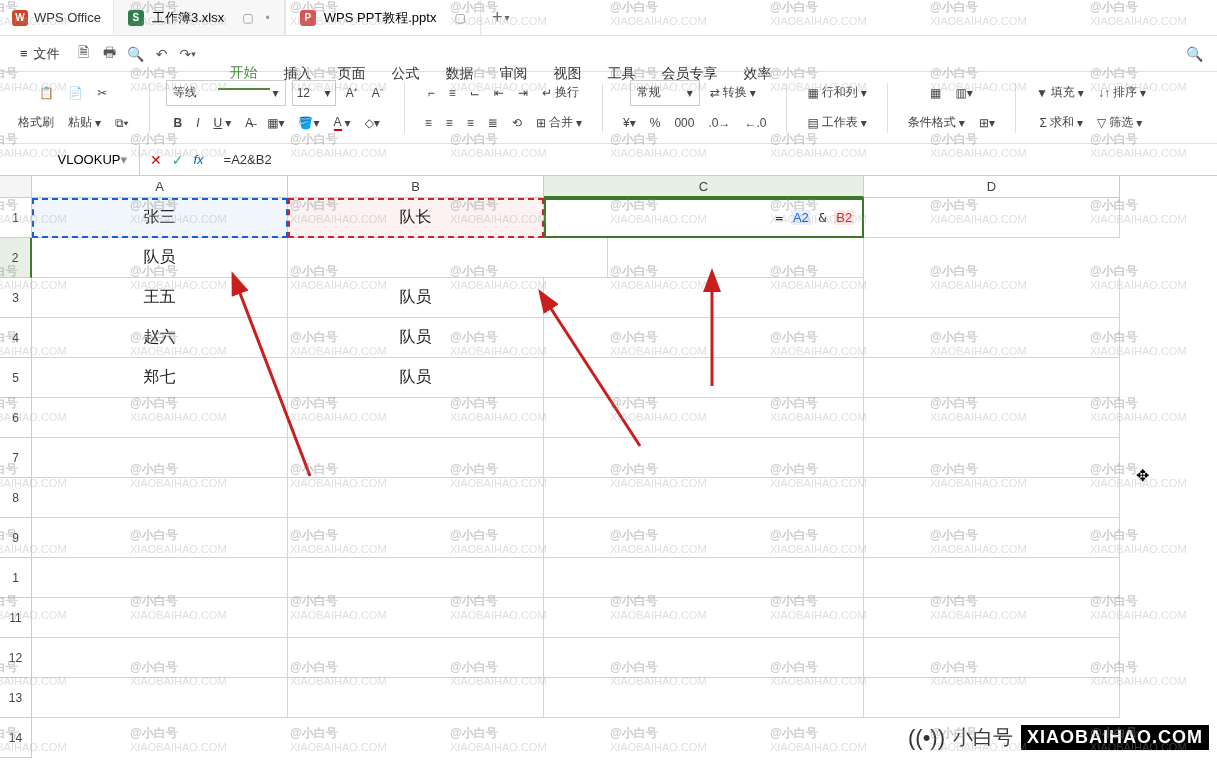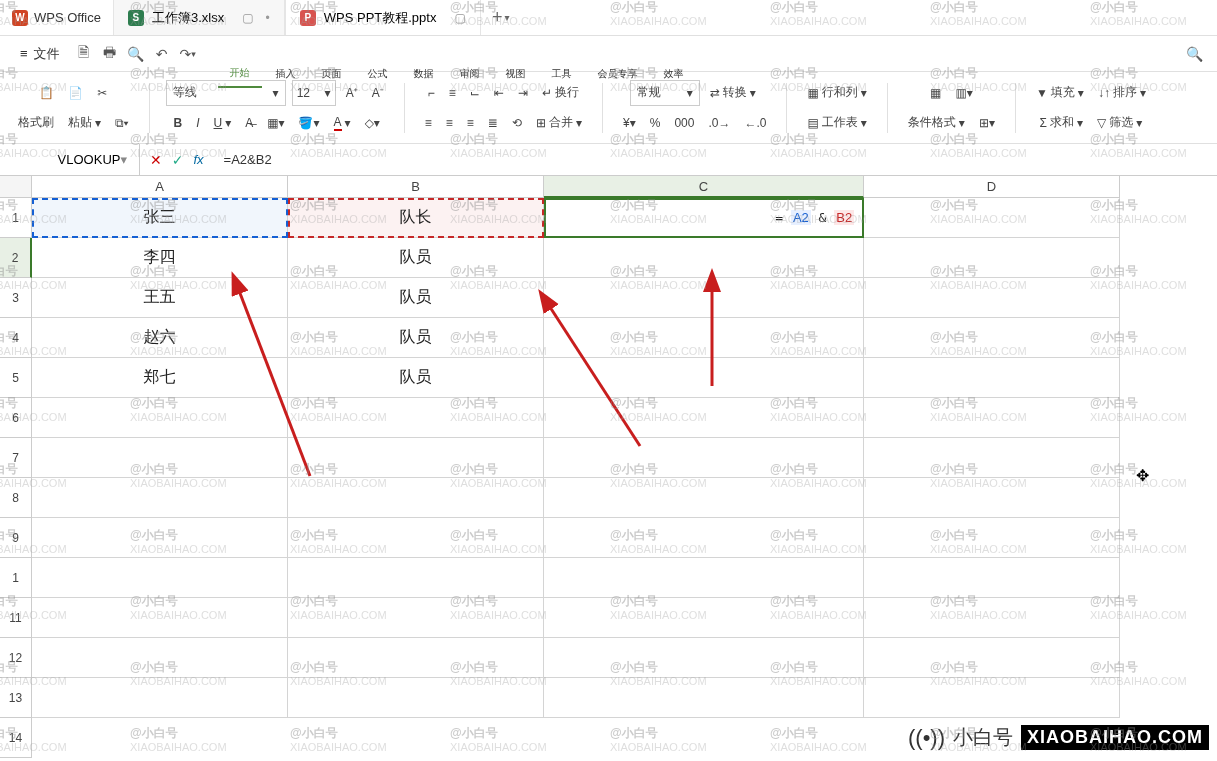--- a/index.html
+++ b/index.html
@@ -13,21 +13,21 @@
 .doc-tab.active { background: #f7f7f7; }
 .doc-tab .icon-s { width: 16px; height: 16px; background: #2e7d4f; border-radius: 3px; color:#fff; font-size:10px; display:inline-flex;align-items:center;justify-content:center;font-weight:bold; }
 .doc-tab .icon-p { width: 16px; height: 16px; background: #d9534f; border-radius: 3px; color:#fff; font-size:10px; display:inline-flex;align-items:center;justify-content:center;font-weight:bold; }
 .doc-tab .winctrl { color:#999; font-size:12px; margin-left:10px; }
 .new-tab { width: 40px; display:flex; align-items:center; justify-content:center; font-size:18px; color:#666; height:100%; }
 
 
 .menubar { height: 36px; display: flex; align-items: center; padding: 0 10px; gap: 2px; border-bottom: 1px solid #e0e0e0; }
 .menu-file { display:flex; align-items:center; gap:6px; font-size:13px; color:#333; padding:0 10px; }
 .menu-ico { width:24px; height:24px; display:inline-flex;align-items:center;justify-content:center;color:#555; font-size:14px; }
-.menu-item { padding: 6px 12px; font-size: 10px; color: #333; cursor: pointer; margin-top: 40px; }
+.menu-item { padding: 6px 12px; font-size: 14px; color: #333; cursor: pointer; margin-top: 40px; }
 .menu-item.active { color: #4f8a3d; border-bottom: 2px solid #4f8a3d; font-weight: 500; }
 .menu-spacer { flex:1; }
 
 
 .ribbon { height: 72px; display: flex; align-items: center; padding: 4px 10px; border-bottom: 1px solid #e0e0e0; gap: 8px; font-size: 12px; color:#444; }
 .ribbon-group { display:flex; flex-direction:column; align-items:center; justify-content:center; height:100%; padding:0 4px; gap:2px; }
 .ribbon-row { display:flex; align-items:center; gap:6px; height:28px; }
 .ribbon-sep { width:1px; height:50px; background:#e0e0e0; margin:0 4px; }
 .rb-btn { display:inline-flex; align-items:center; gap:3px; padding:2px 4px; color:#444; font-size:12px; }
 .font-select { width:120px; height:26px; border:1px solid #ccc; padding:0 6px; font-size:12px; display:flex;align-items:center;justify-content:space-between; }
@@ -273,21 +273,20 @@
   <div class="cells" id="cells">
       <div class="cell-row">
         <div class="cell wA marching-blue">张三</div>
         <div class="cell wB marching-red">队长</div>
         <div class="cell wC edit">
           <span class="formula-display">= <span class="ref-a">A2</span> &amp; <span class="ref-b">B2</span> <span style="border-left:1px solid #000;display:inline-block;height:14px;vertical-align:middle;"></span></span>
         </div>
         <div class="cell wD"></div>
       </div>
       <div class="cell-row">
-        <div class="cell wA">李四</div>
         <div class="cell wB">队员</div>
         <div class="cell wC"></div>
         <div class="cell wD"></div>
       </div>
       <div class="cell-row">
         <div class="cell wA">王五</div>
         <div class="cell wB">队员</div>
         <div class="cell wC"></div>
         <div class="cell wD"></div>
       </div>

